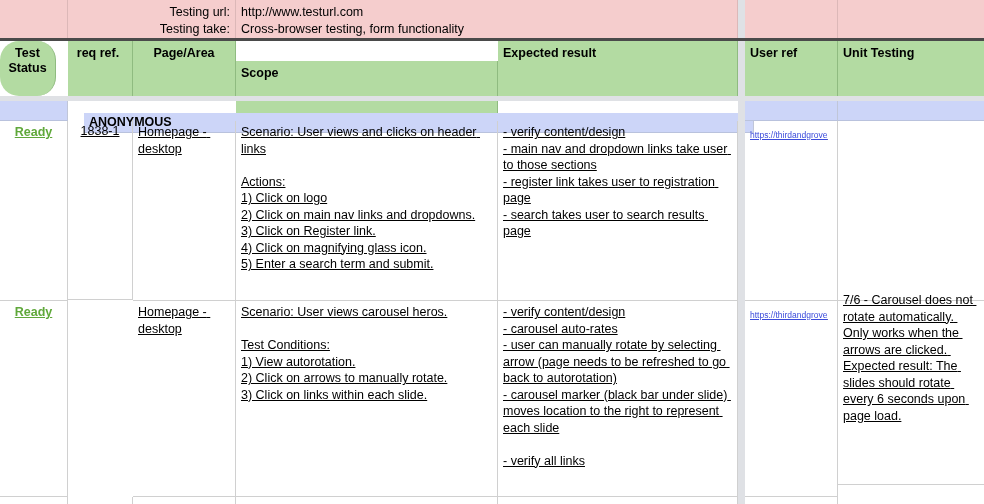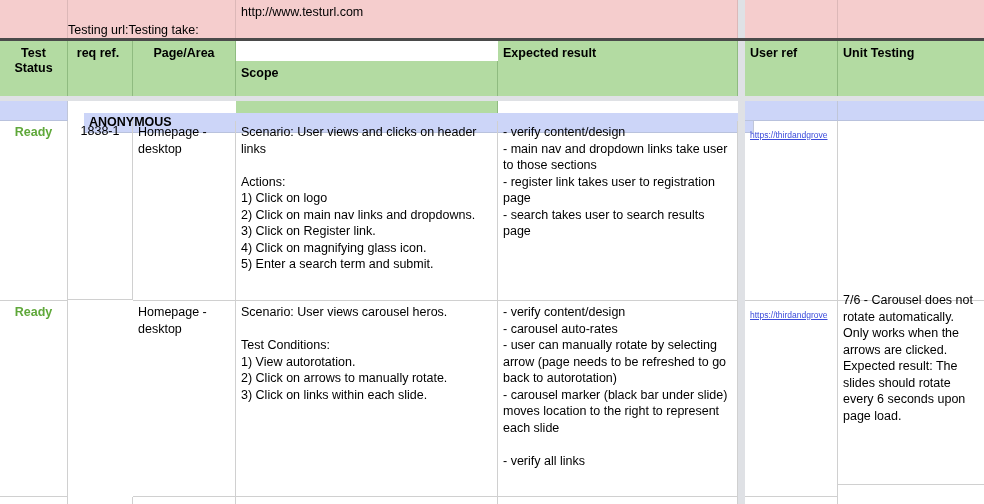--- a/index.html
+++ b/index.html
@@ -28,38 +28,40 @@
     box-sizing: border-box;
     overflow: hidden;
     font-size: 12.5px;
     line-height: 16.5px;
     color: #000000;
     padding: 3px 4px 3px 5px;
   }
   .grid-border {
     border-right: 1px solid #d0d0d0;
     border-bottom: 1px solid #d0d0d0;
+    text-decoration: underline;
   }
 
   
   .band {
     position: absolute;
     top: 0;
     height: 38px;
     background: #f5cdcd;
     box-sizing: border-box;
   }
   #band-left    { left: 0;   width: 68px;  border-right: 1px solid #dcb8b8; }
   #band-labels  { left: 68px; width: 168px; border-right: 1px solid #dcb8b8; }
   #band-values  { left: 236px; width: 502px; border-right: 1px solid #dcb8b8; }
   #band-fileref { left: 745px; width: 93px;  border-right: 1px solid #dcb8b8; }
   #band-unit    { left: 838px; width: 146px; }
 
   .band-label-rows {
     display: flex;
+    flex-direction: column;
     align-items: flex-end;
     justify-content: flex-start;
     height: 100%;
     padding: 4px 5px 0 0;
     box-sizing: border-box;
   }
   .band-value-rows {
     display: flex;
     flex-direction: column;
     align-items: flex-start;
@@ -103,21 +105,21 @@
     background: #b3dba2;
     box-sizing: border-box;
     border-right: 1px solid #8fbb80;
     font-weight: bold;
     font-size: 12.5px;
     line-height: 15px;
     color: #000000;
     padding: 5px 4px 0 5px;
     overflow: hidden;
   }
-  #hdr-status { left: 0;    width: 68px;  text-align: center; padding-left: 0; padding-right: 0; }
+  #hdr-status { left: 0;    width: 56px;  text-align: center; padding-left: 0; padding-right: 0; border-radius: 19px; }
   #hdr-req    { left: 68px;  width: 65px;  text-align: center; padding-left: 0; padding-right: 4px; }
   #hdr-page   { left: 133px; width: 103px; text-align: center; padding-left: 0; padding-right: 0; }
   #hdr-scope  { left: 236px; width: 262px; margin-top: 20px; }
   #hdr-exp    { left: 498px; width: 240px; }
   #hdr-file   { left: 745px; width: 93px;  }
   #hdr-unit   { left: 838px; width: 146px; border-right: none; }
 
   #hdr-gutter {
     position: absolute;
     top: 41px;
@@ -206,20 +208,21 @@
   <div class="band" id="band-labels">
     <div class="band-label-rows">
       <div class="band-line">Testing url:</div>
       <div class="band-line">Testing take:</div>
     </div>
   </div>
 
   <div class="band" id="band-values">
     <div class="band-value-rows">
       <div class="band-line">http://www.testurl.com</div>
+      <div class="band-line">Cross-browser testing, form functionality</div>
     </div>
   </div>
 
   <div class="band" id="band-fileref"></div>
   <div class="band" id="band-unit"></div>
   <div id="band-gutter"></div>
 
   <div class="thick-divider"></div>
 
   <div class="hdr" id="hdr-status">

